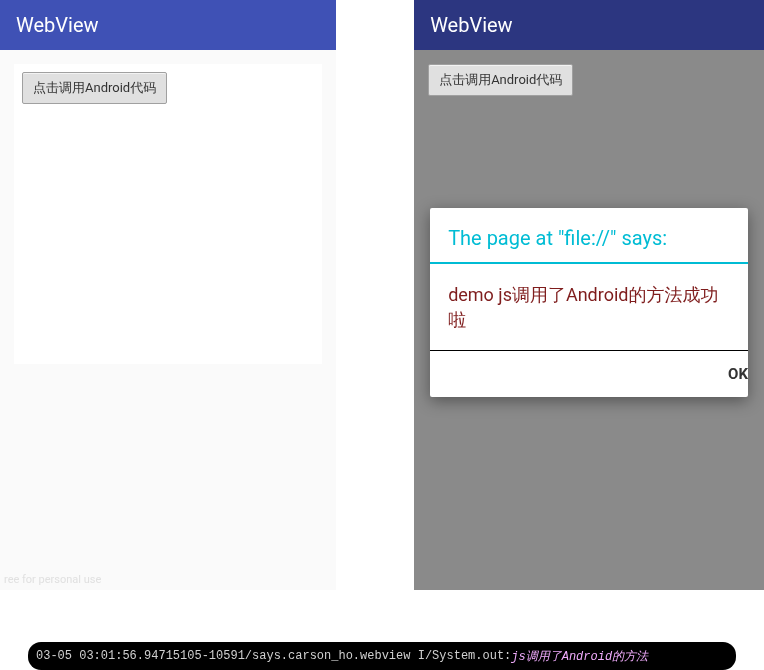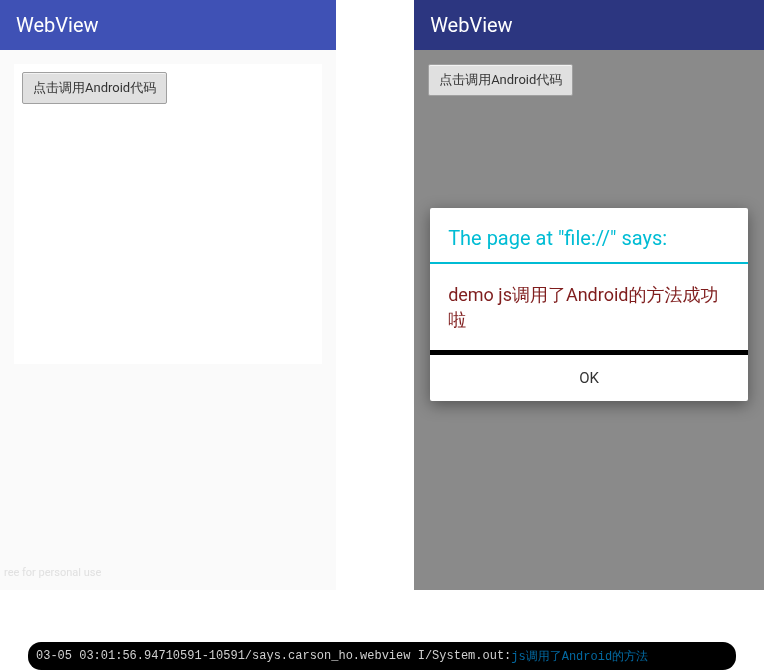--- a/index.html
+++ b/index.html
@@ -14,30 +14,30 @@
     .header { background: #3f51b5; height: 50px; display: flex; align-items: center; padding: 0 16px; color: #fff; font-size: 20px; font-weight: 400; }
     .header-dim { background: #2c3680; }
     
     .content { padding: 14px; position: relative; height: calc(100% - 50px); }
     .content-left-inner { background: #fff; height: 300px; padding: 8px; }
     .content-dim { background: #8a8a8a; padding: 14px; height: calc(100% - 50px); }
     
     .android-btn { display: inline-block; padding: 6px 10px; background: #e0e0e0; border: 1px solid #a0a0a0; border-radius: 2px; font-size: 13px; color: #333; cursor: pointer; font-family: inherit; position: relative; }
     .android-btn::before { content: ''; position: absolute; inset: 0; border-top: 1px solid rgba(255,255,255,0.6); border-radius: 2px; pointer-events: none; }
     
-    .watermark { position: absolute; bottom: 11px; left: 4px; color: rgba(200,200,200,0.5); font-size: 11px; }
+    .watermark { position: absolute; bottom: 4px; left: 4px; color: rgba(200,200,200,0.5); font-size: 11px; }
     
     .dialog { position: absolute; top: 208px; left: 16px; right: 16px; background: #fff; border-radius: 2px; box-shadow: 0 4px 16px rgba(0,0,0,0.4); }
     .dialog-header { padding: 18px 18px 12px 18px; color: #00bcd4; font-size: 20px; border-bottom: 2px solid #00bcd4; }
     .dialog-body { padding: 18px 18px 18px 18px; color: #7f1d1d; font-size: 18px; line-height: 1.4; }
-    .dialog-footer { border-top: 5px solid #000000; text-align: center; padding: 14px 0; font-size: 15px; color: #333; cursor: pointer; }
+    .dialog-footer { border-top: 1px solid #000000; text-align: right; padding: 14px 0; font-size: 15px; color: #333; cursor: pointer; font-weight: bold; }
     
     .log-area { position: absolute; bottom: 0; left: 0; right: 0; background: #fff; height: 45px; }
     .log-line { background: #000; color: #d0d0d0; font-family: "Courier New", monospace; font-size: 12px; padding: 4px 8px; margin: 0 28px; display: flex; align-items: center; height: 28px; white-space: pre; border-radius: 13px; }
-    .log-line .new { color: #0369a1; }
+    .log-line .new { color: #f0abfc; font-style: italic; }
   </style>
 </head>
 <body>
 
 <div class="screens">
   <div class="screen screen-left">
     <div class="header">
       <span>WebView</span>
     </div>
     <div class="content">
@@ -59,14 +59,14 @@
         <div class="dialog-header">The page at "file://" says:</div>
         <div class="dialog-body">demo js调用了Android的方法成功啦</div>
         <div class="dialog-footer">OK</div>
       </div>
     </div>
   </div>
 </div>
 
 <div class="log-area">
   <div style="height:17px"></div>
-  <div class="log-line"><span>03-05 03:01:56.947</span> <span>10591-10591</span>/<span>says.carson_ho.webview I/System.out:</span> <span class="new">js调用了Android的方法</span></div>
+  <div class="log-line"><span>03-05 03:01:56.947</span> <span>15105-10591</span>/<span>says.carson_ho.webview I/System.out:</span> <span class="new">js调用了Android的方法</span></div>
 </div>
 
 </body></html>

